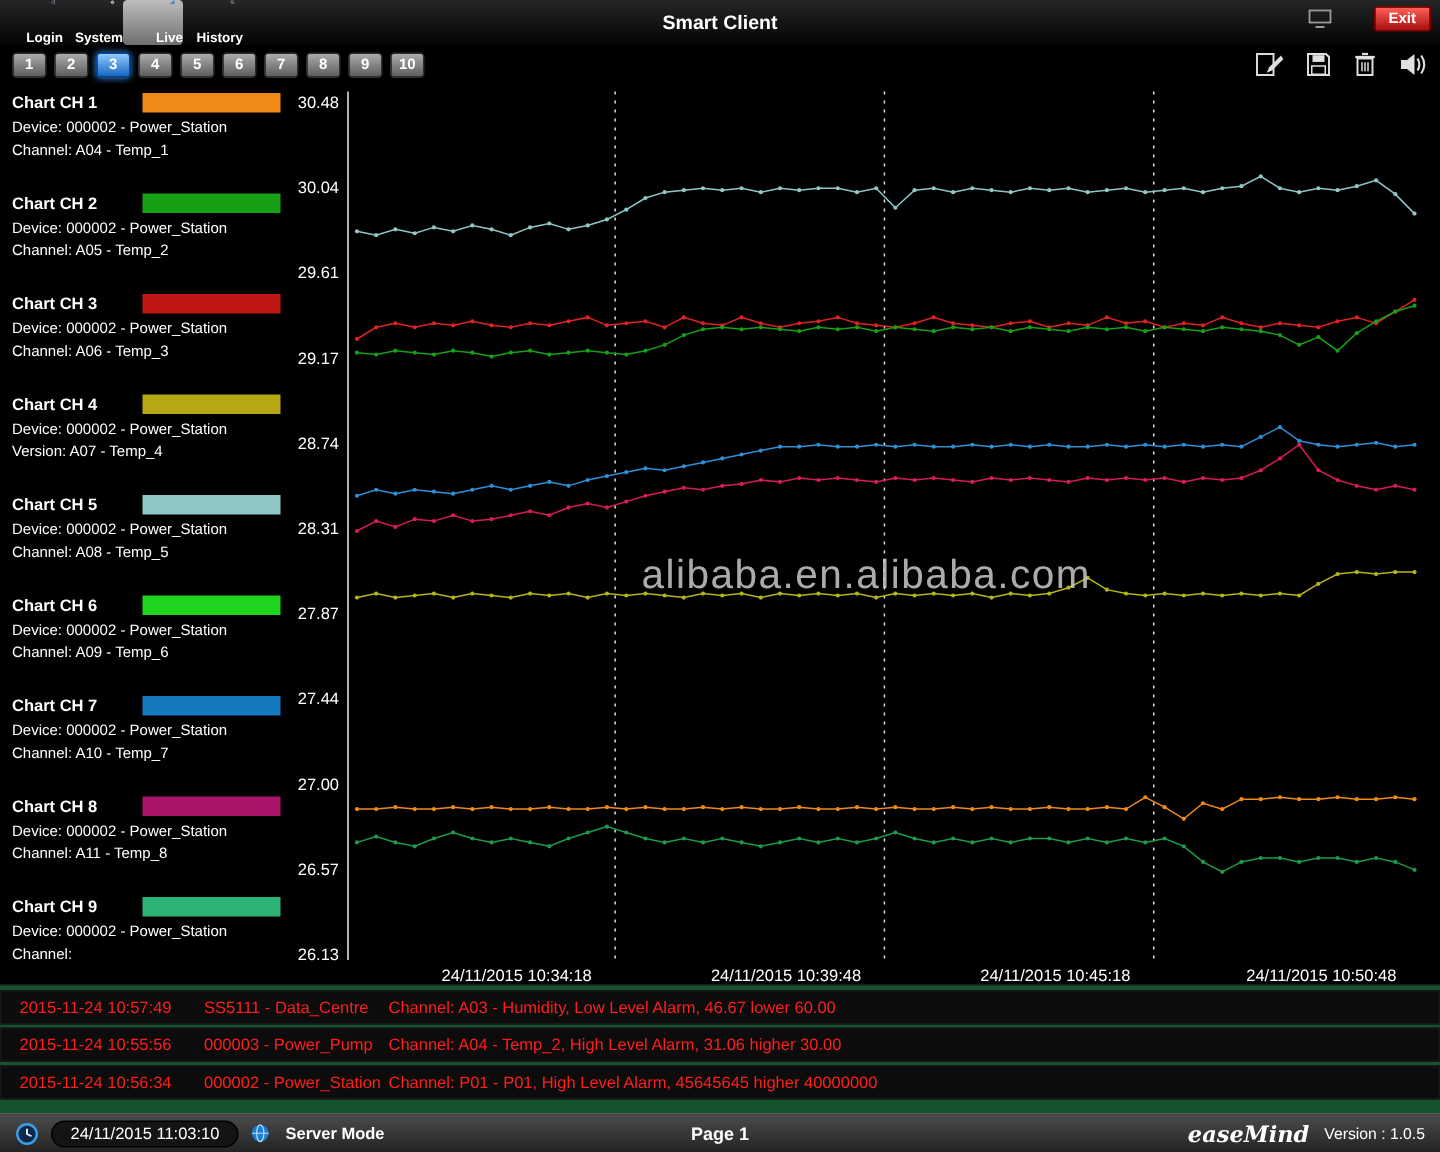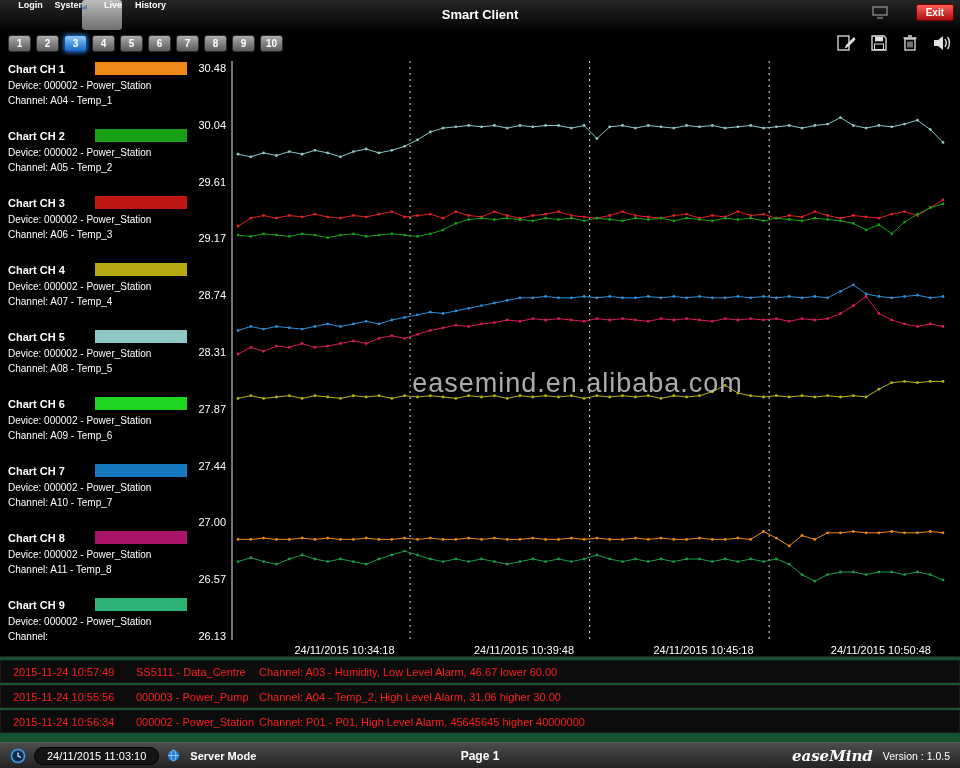--- a/index.html
+++ b/index.html
@@ -3,21 +3,21 @@
 <meta charset="utf-8">
 <style>
   * { margin:0; padding:0; box-sizing:border-box; }
   html,body { width:960px; height:768px; background:#000; overflow:hidden;
     font-family:"Liberation Sans", sans-serif; }
   .app { width:960px; height:768px; display:flex; flex-direction:column; background:#000; }
 
   
   .header { height:30px; position:relative; background:linear-gradient(#262626,#040404); flex:0 0 30px; }
   .nav { position:absolute; left:2px; top:0; display:flex; }
-  .nav-btn { width:40px; height:30px; display:flex; flex-direction:row; align-items:flex-start;
+  .nav-btn { width:40px; height:30px; display:flex; flex-direction:column; align-items:flex-end;
     justify-content:center; gap:17px; cursor:pointer; }
   .nav-btn span { color:#fff; font-size:9px; font-weight:bold; }
   .nav-btn.active { background:linear-gradient(#bdbdbd,#6f6f6f); border-radius:3px; }
   .app-title { position:absolute; left:50%; top:7px; transform:translateX(-50%);
     color:#fff; font-size:13px; font-weight:bold; }
   .header-right { position:absolute; right:6px; top:4px; display:flex; align-items:center; gap:28px; }
   .exit-btn { background:linear-gradient(#ff6058,#a80f0f); color:#fff; font-size:10px; font-weight:bold;
     padding:2px 9px; border-radius:2px; border:1px solid #700; cursor:pointer; }
 
   
@@ -189,21 +189,21 @@
           </div>
           <div class="legend-line">Device: 000002 - Power_Station</div>
           <div class="legend-line">Channel: A06 - Temp_3</div>
         </div>
         <div class="legend">
           <div class="legend-top">
             <span class="legend-title">Chart CH 4</span>
             <span class="swatch" style="background: rgb(181, 168, 18);"></span>
           </div>
           <div class="legend-line">Device: 000002 - Power_Station</div>
-          <div class="legend-line">Channel: A07 - Temp_4</div>
+          <div class="legend-line">Version: A07 - Temp_4</div>
         </div>
         <div class="legend">
           <div class="legend-top">
             <span class="legend-title">Chart CH 5</span>
             <span class="swatch" style="background: rgb(143, 199, 199);"></span>
           </div>
           <div class="legend-line">Device: 000002 - Power_Station</div>
           <div class="legend-line">Channel: A08 - Temp_5</div>
         </div>
         <div class="legend">
@@ -710,21 +710,21 @@
           <circle cx="645.5" cy="516.0" r="1.4" fill="#1d9a4a"></circle>
           <circle cx="658.3" cy="516.0" r="1.4" fill="#1d9a4a"></circle>
           <circle cx="671.1" cy="518.6" r="1.4" fill="#1d9a4a"></circle>
           <circle cx="683.9" cy="516.0" r="1.4" fill="#1d9a4a"></circle>
           <circle cx="696.7" cy="516.0" r="1.4" fill="#1d9a4a"></circle>
           <circle cx="709.5" cy="518.6" r="1.4" fill="#1d9a4a"></circle>
           <circle cx="722.4" cy="516.0" r="1.4" fill="#1d9a4a"></circle>
           <circle cx="735.2" cy="518.6" r="1.4" fill="#1d9a4a"></circle>
           <circle cx="748.0" cy="523.9" r="1.4" fill="#1d9a4a"></circle>
         </svg>
-      <div class="watermark">easemind.en.alibaba.com</div>
+      <div class="watermark">alibaba.en.alibaba.com</div>
     </div>
   </div>
 
   <div class="alarms">
       <div class="alarm-row">
         <span class="alarm-time">2015-11-24 10:57:49</span>
         <span class="alarm-device">SS5111 - Data_Centre</span>
         <span class="alarm-msg">Channel: A03 - Humidity, Low Level Alarm, 46.67 lower 60.00</span>
       </div>
       <div class="alarm-row">

